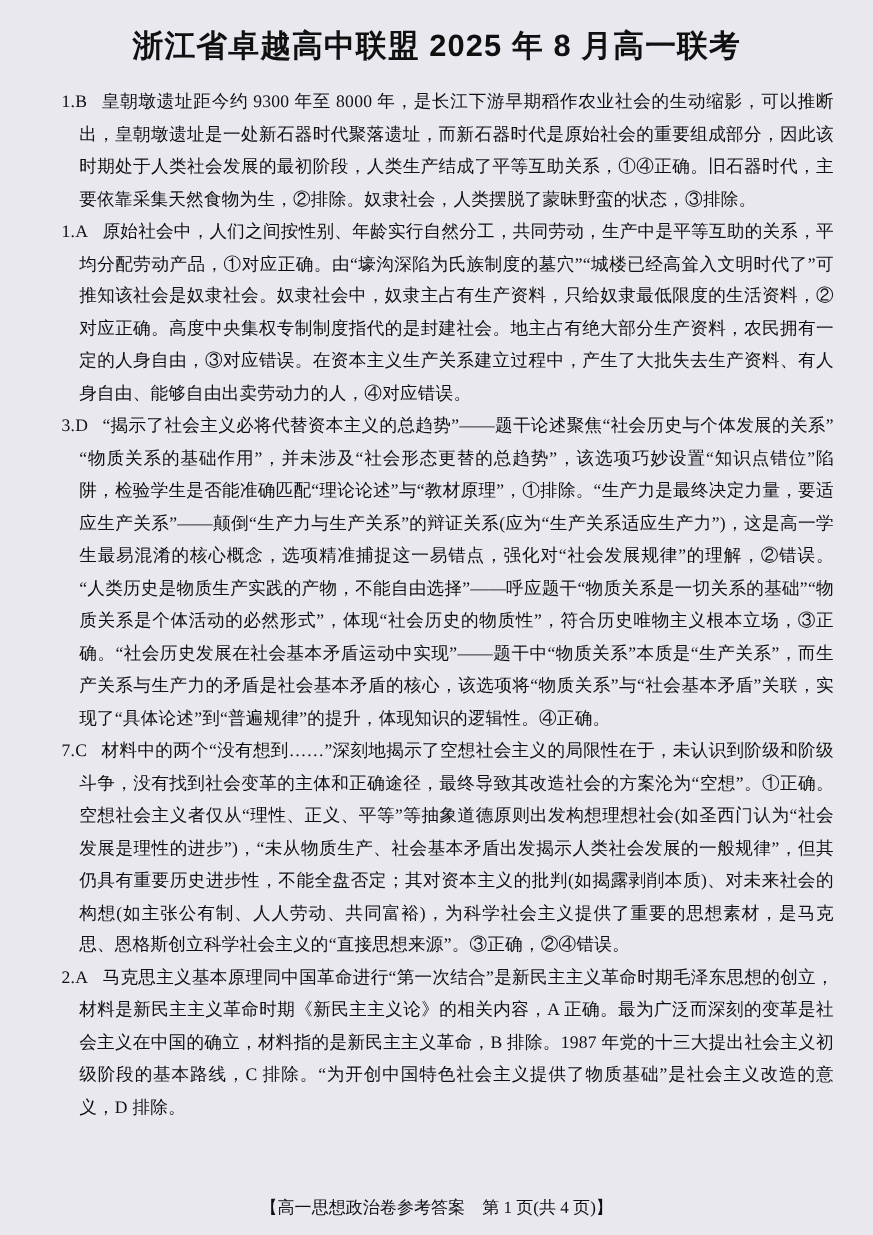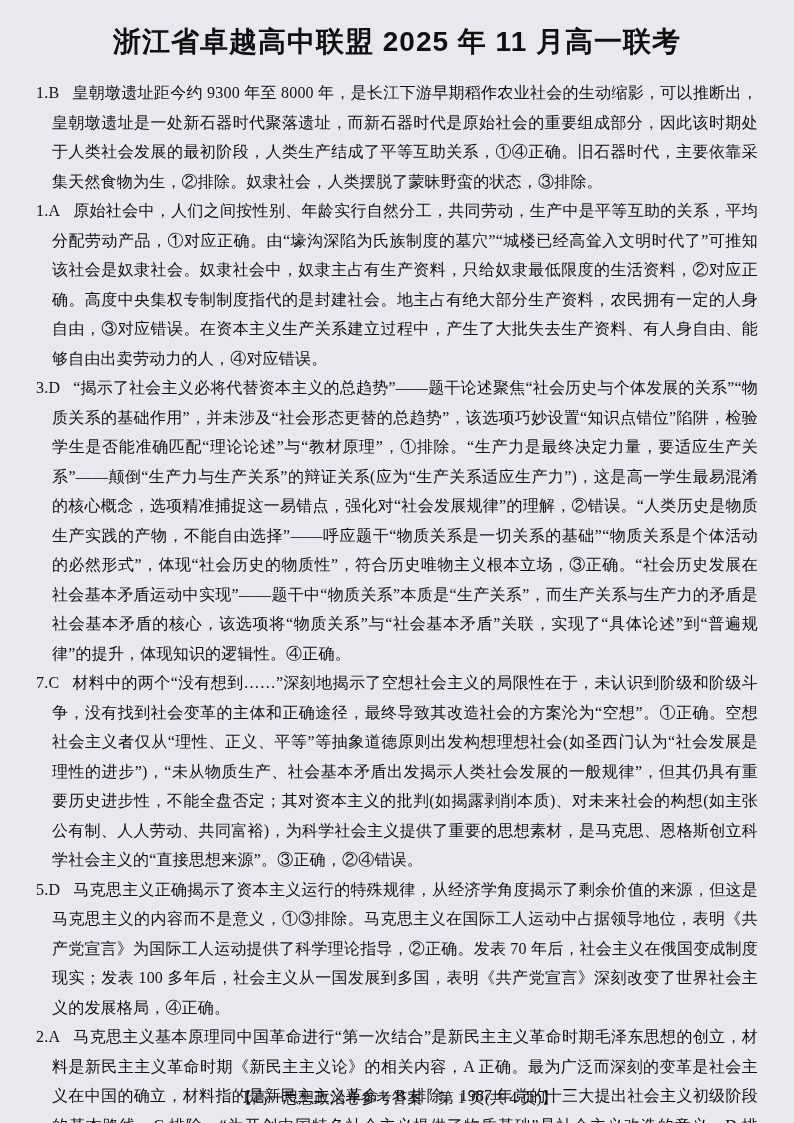--- a/index.html
+++ b/index.html
@@ -39,56 +39,54 @@
   .answers {
     margin-top: 16px;
   }
   .item {
     font-size: 16px;
     line-height: 29.5px;
     text-align: justify;
     padding-left: 16px;
     text-indent: -16px;
     letter-spacing: 0.2px;
+    margin-left: 20px;
   }
   .item .num {
     padding-right: 13px;
   }
   .footer {
     position: absolute;
     left: 0;
     bottom: 14px;
     width: 100%;
     text-align: center;
     font-weight: normal;
     font-size: 15.5px;
     font-family: "Liberation Serif", "DejaVu Serif", serif;
   }
 </style>
 </head>
 <body>
 
 <div class="page">
-  <h1 class="title-main">浙江省卓越高中联盟 2025 年 11 月高一联考</h1>
+  <h1 class="title-main">浙江省卓越高中联盟 2025 年 8 月高一联考</h1>
 
   <div class="answers">
     <div class="item">
       <span class="num">1.B</span><span class="txt">皇朝墩遗址距今约 9300 年至 8000 年，是长江下游早期稻作农业社会的生动缩影，可以推断出，皇朝墩遗址是一处新石器时代聚落遗址，而新石器时代是原始社会的重要组成部分，因此该时期处于人类社会发展的最初阶段，人类生产结成了平等互助关系，①④正确。旧石器时代，主要依靠采集天然食物为生，②排除。奴隶社会，人类摆脱了蒙昧野蛮的状态，③排除。</span>
     </div>
     <div class="item">
       <span class="num">1.A</span><span class="txt">原始社会中，人们之间按性别、年龄实行自然分工，共同劳动，生产中是平等互助的关系，平均分配劳动产品，①对应正确。由“壕沟深陷为氏族制度的墓穴”“城楼已经高耸入文明时代了”可推知该社会是奴隶社会。奴隶社会中，奴隶主占有生产资料，只给奴隶最低限度的生活资料，②对应正确。高度中央集权专制制度指代的是封建社会。地主占有绝大部分生产资料，农民拥有一定的人身自由，③对应错误。在资本主义生产关系建立过程中，产生了大批失去生产资料、有人身自由、能够自由出卖劳动力的人，④对应错误。</span>
     </div>
     <div class="item">
       <span class="num">3.D</span><span class="txt">“揭示了社会主义必将代替资本主义的总趋势”——题干论述聚焦“社会历史与个体发展的关系”“物质关系的基础作用”，并未涉及“社会形态更替的总趋势”，该选项巧妙设置“知识点错位”陷阱，检验学生是否能准确匹配“理论论述”与“教材原理”，①排除。“生产力是最终决定力量，要适应生产关系”——颠倒“生产力与生产关系”的辩证关系(应为“生产关系适应生产力”)，这是高一学生最易混淆的核心概念，选项精准捕捉这一易错点，强化对“社会发展规律”的理解，②错误。“人类历史是物质生产实践的产物，不能自由选择”——呼应题干“物质关系是一切关系的基础”“物质关系是个体活动的必然形式”，体现“社会历史的物质性”，符合历史唯物主义根本立场，③正确。“社会历史发展在社会基本矛盾运动中实现”——题干中“物质关系”本质是“生产关系”，而生产关系与生产力的矛盾是社会基本矛盾的核心，该选项将“物质关系”与“社会基本矛盾”关联，实现了“具体论述”到“普遍规律”的提升，体现知识的逻辑性。④正确。</span>
     </div>
     <div class="item">
       <span class="num">7.C</span><span class="txt">材料中的两个“没有想到……”深刻地揭示了空想社会主义的局限性在于，未认识到阶级和阶级斗争，没有找到社会变革的主体和正确途径，最终导致其改造社会的方案沦为“空想”。①正确。空想社会主义者仅从“理性、正义、平等”等抽象道德原则出发构想理想社会(如圣西门认为“社会发展是理性的进步”)，“未从物质生产、社会基本矛盾出发揭示人类社会发展的一般规律”，但其仍具有重要历史进步性，不能全盘否定；其对资本主义的批判(如揭露剥削本质)、对未来社会的构想(如主张公有制、人人劳动、共同富裕)，为科学社会主义提供了重要的思想素材，是马克思、恩格斯创立科学社会主义的“直接思想来源”。③正确，②④错误。</span>
     </div>
     <div class="item">
-      <span class="num">5.D</span><span class="txt">马克思主义正确揭示了资本主义运行的特殊规律，从经济学角度揭示了剩余价值的来源，但这是马克思主义的内容而不是意义，①③排除。马克思主义在国际工人运动中占据领导地位，表明《共产党宣言》为国际工人运动提供了科学理论指导，②正确。发表 70 年后，社会主义在俄国变成制度现实；发表 100 多年后，社会主义从一国发展到多国，表明《共产党宣言》深刻改变了世界社会主义的发展格局，④正确。</span>
-    </div>
-    <div class="item">
       <span class="num">2.A</span><span class="txt">马克思主义基本原理同中国革命进行“第一次结合”是新民主主义革命时期毛泽东思想的创立，材料是新民主主义革命时期《新民主主义论》的相关内容，A 正确。最为广泛而深刻的变革是社会主义在中国的确立，材料指的是新民主主义革命，B 排除。1987 年党的十三大提出社会主义初级阶段的基本路线，C 排除。“为开创中国特色社会主义提供了物质基础”是社会主义改造的意义，D 排除。</span>
     </div>
   </div>
 
   <div class="footer">【高一思想政治卷参考答案　第 1 页(共 4 页)】</div>
 </div>
 
 </body></html>

